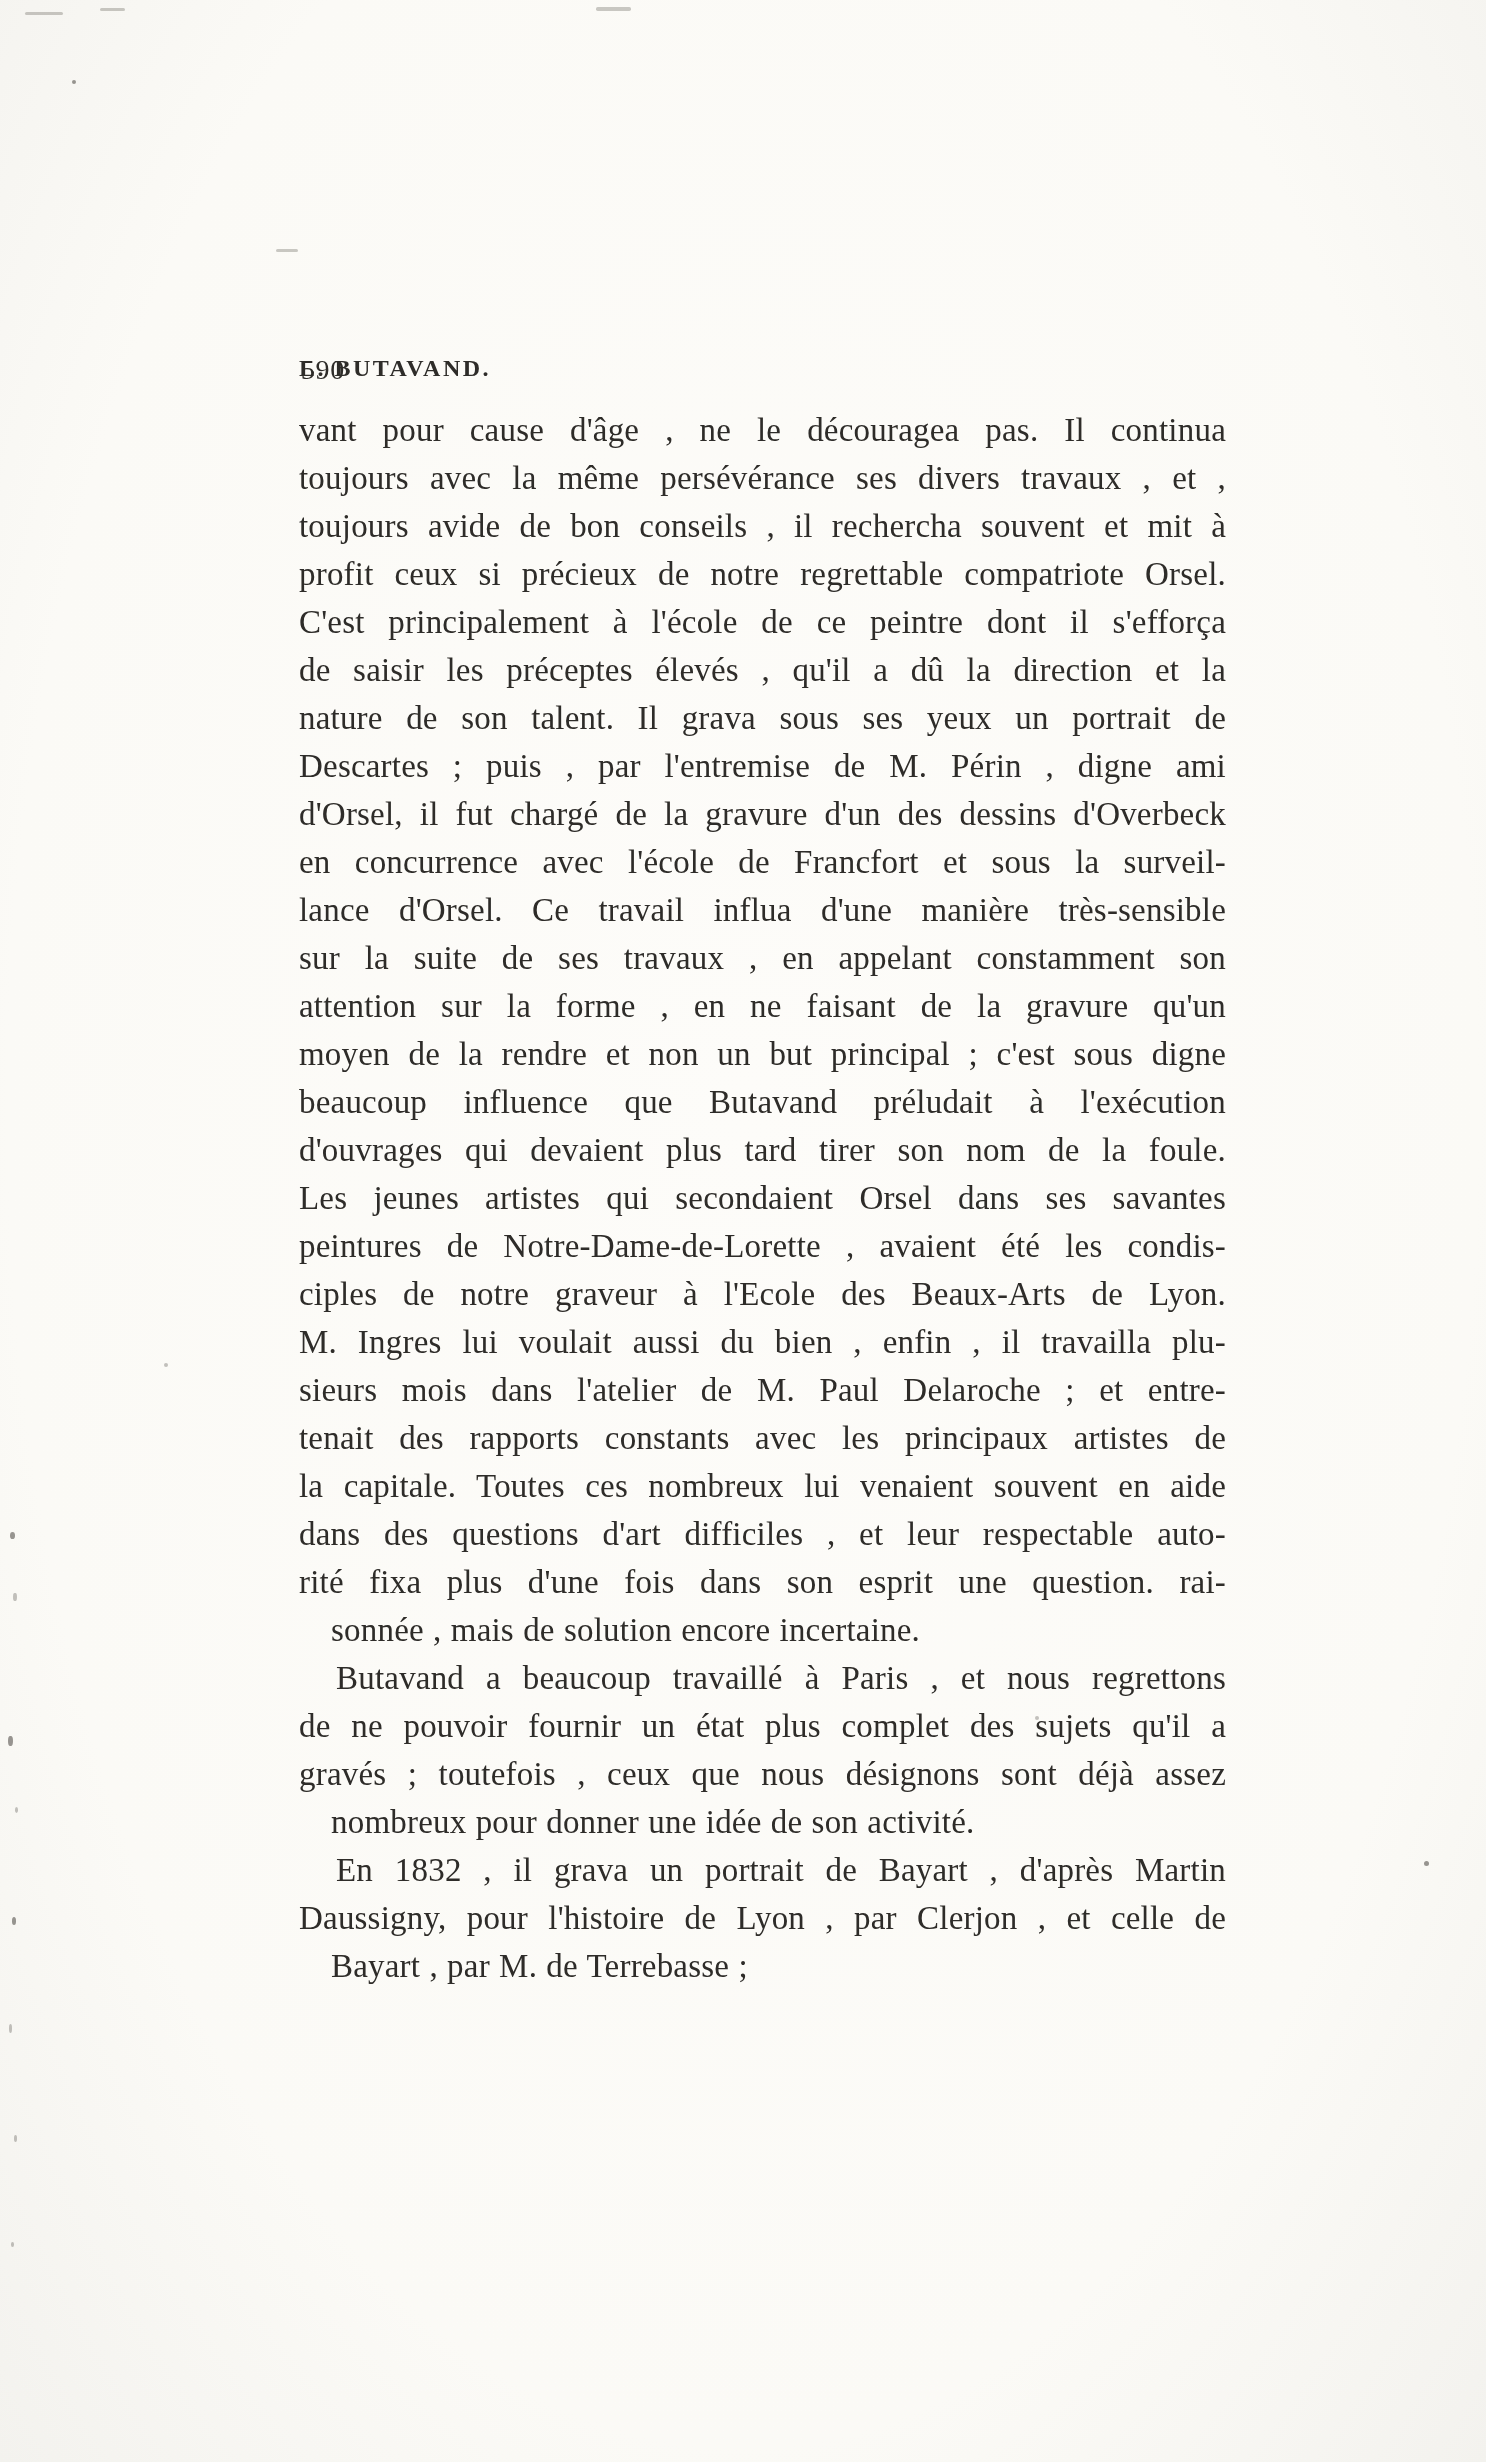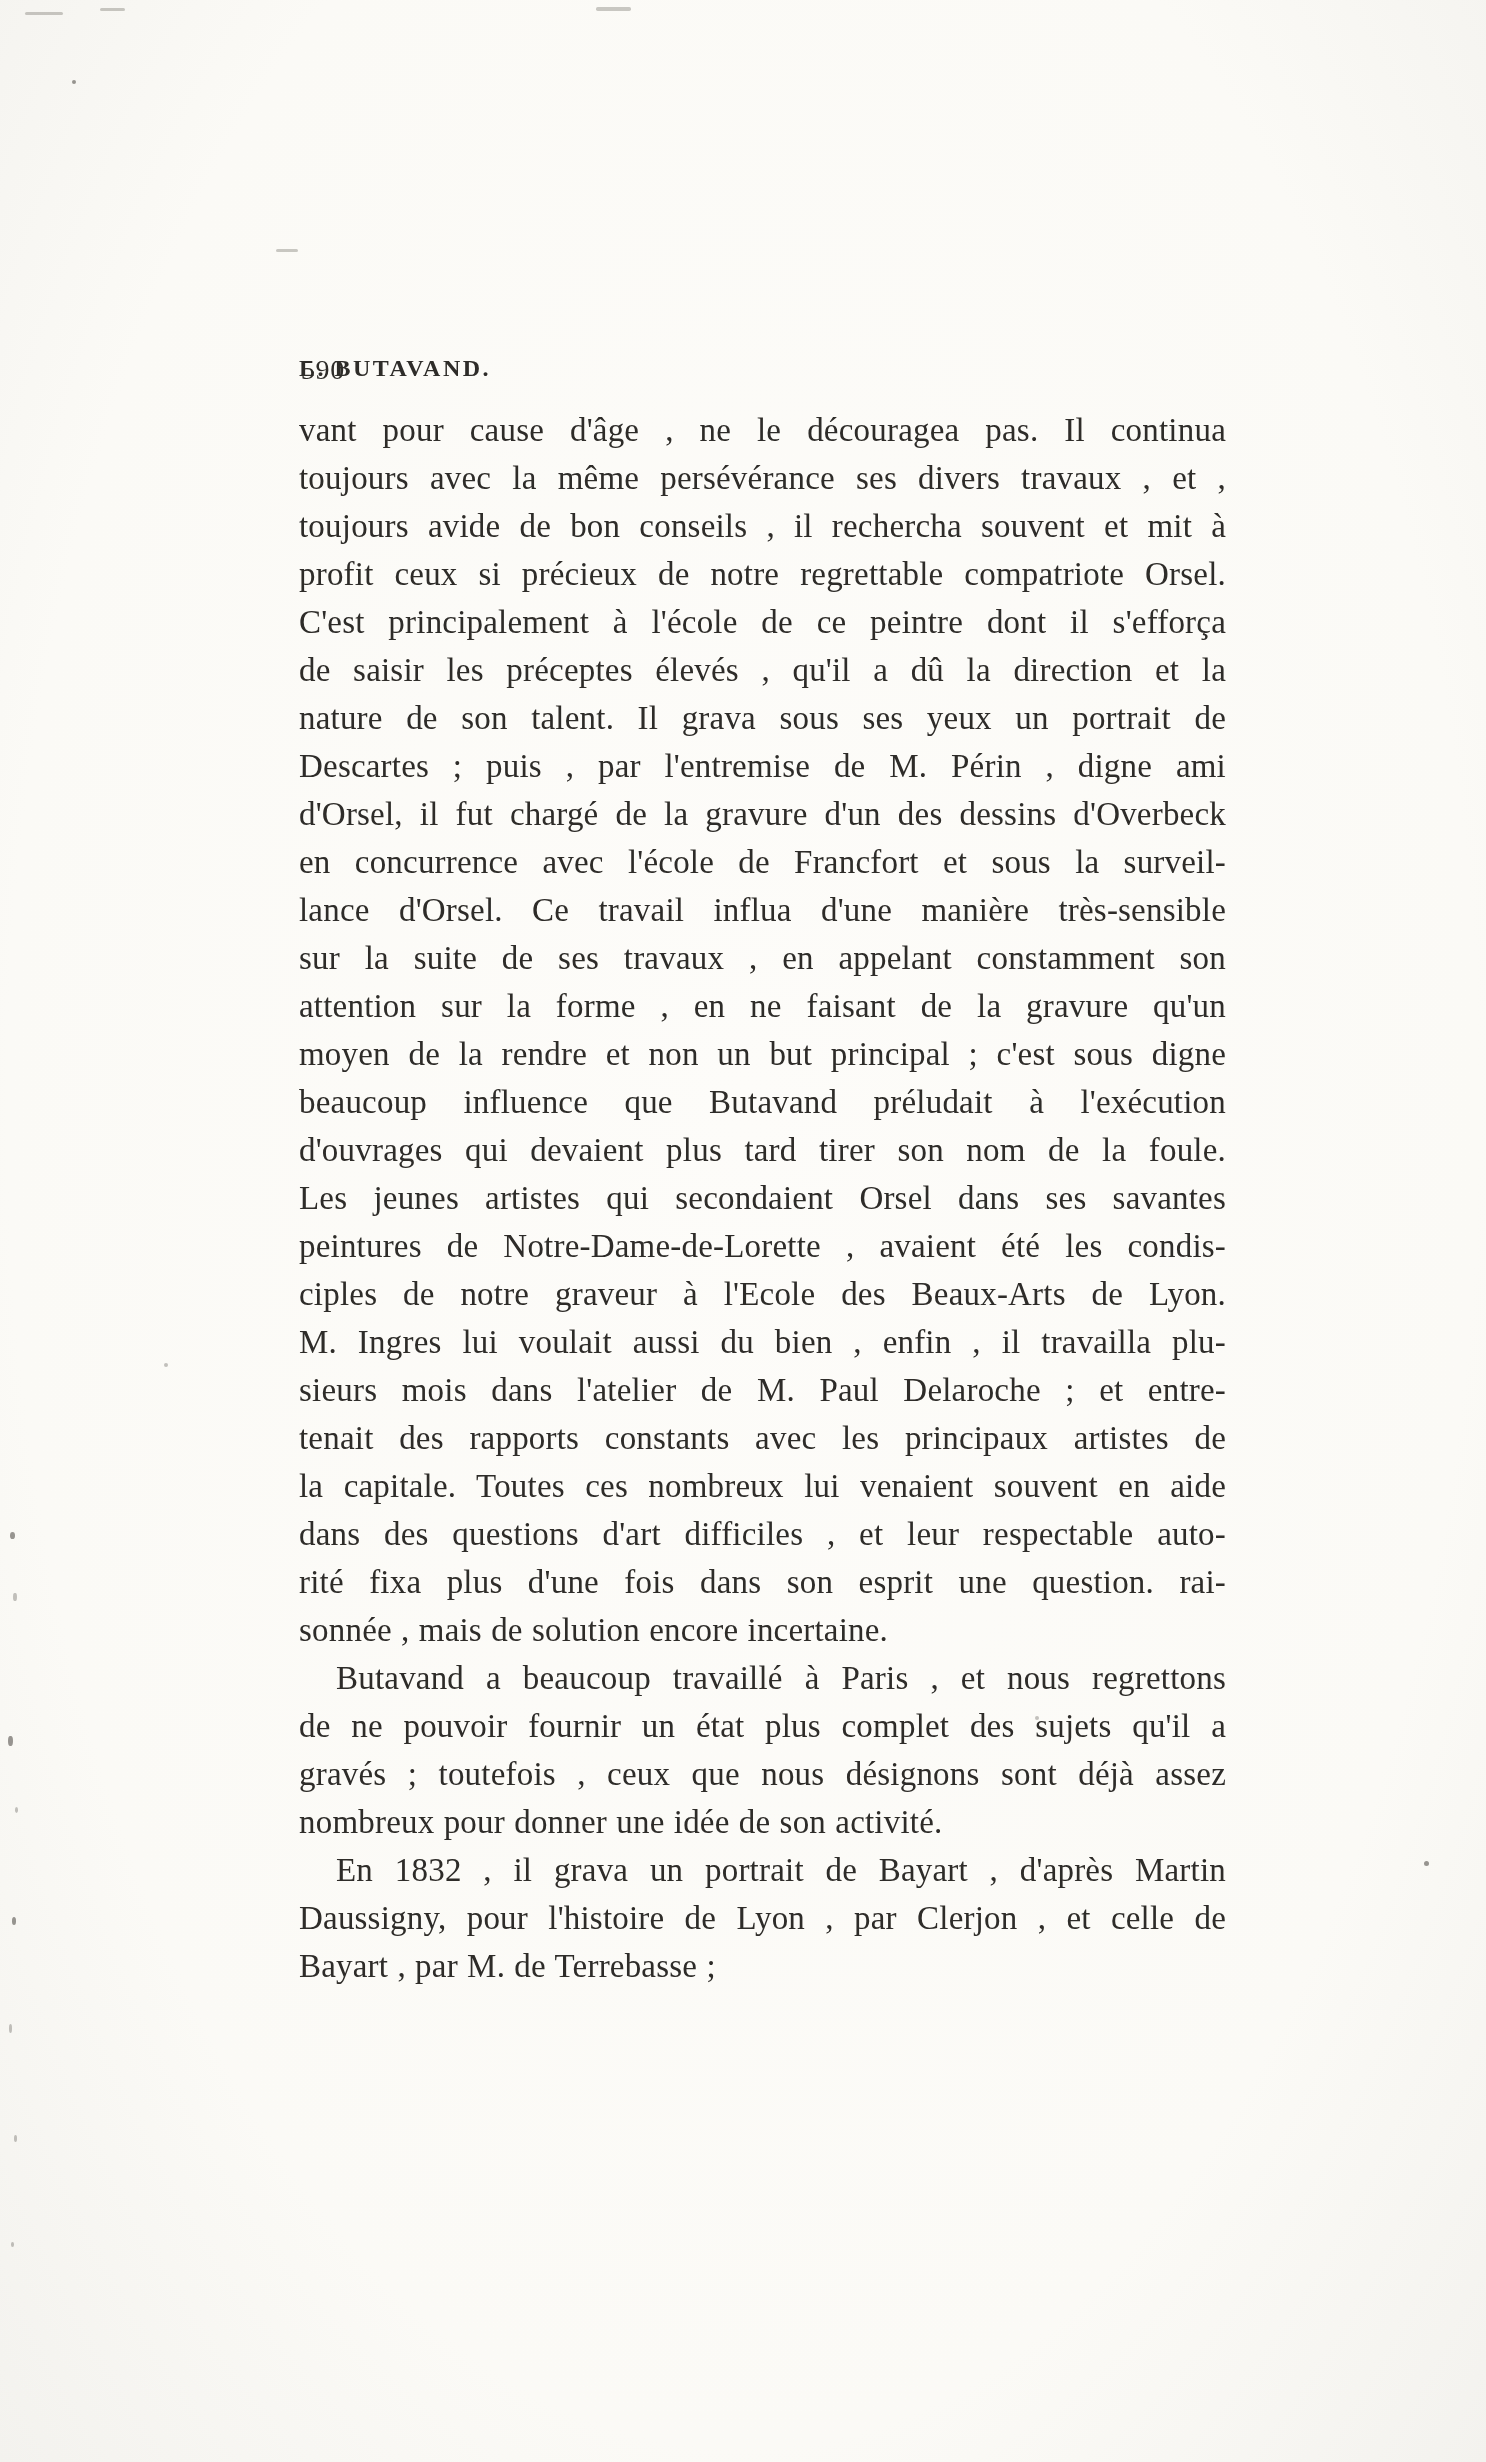--- a/index.html
+++ b/index.html
@@ -53,20 +53,21 @@
   }
   .paragraph { margin: 0; }
   .line {
     text-align: justify;
     text-align-last: justify;
     text-justify: inter-word;
     white-space: normal;
   }
   .line.last {
     text-align-last: left;
+    margin-left: 32px;
   }
   .line.indent {
     text-indent: 37px;
   }
   
   .speck {
     position: absolute;
     background: #55524c;
     border-radius: 50%;
   }

